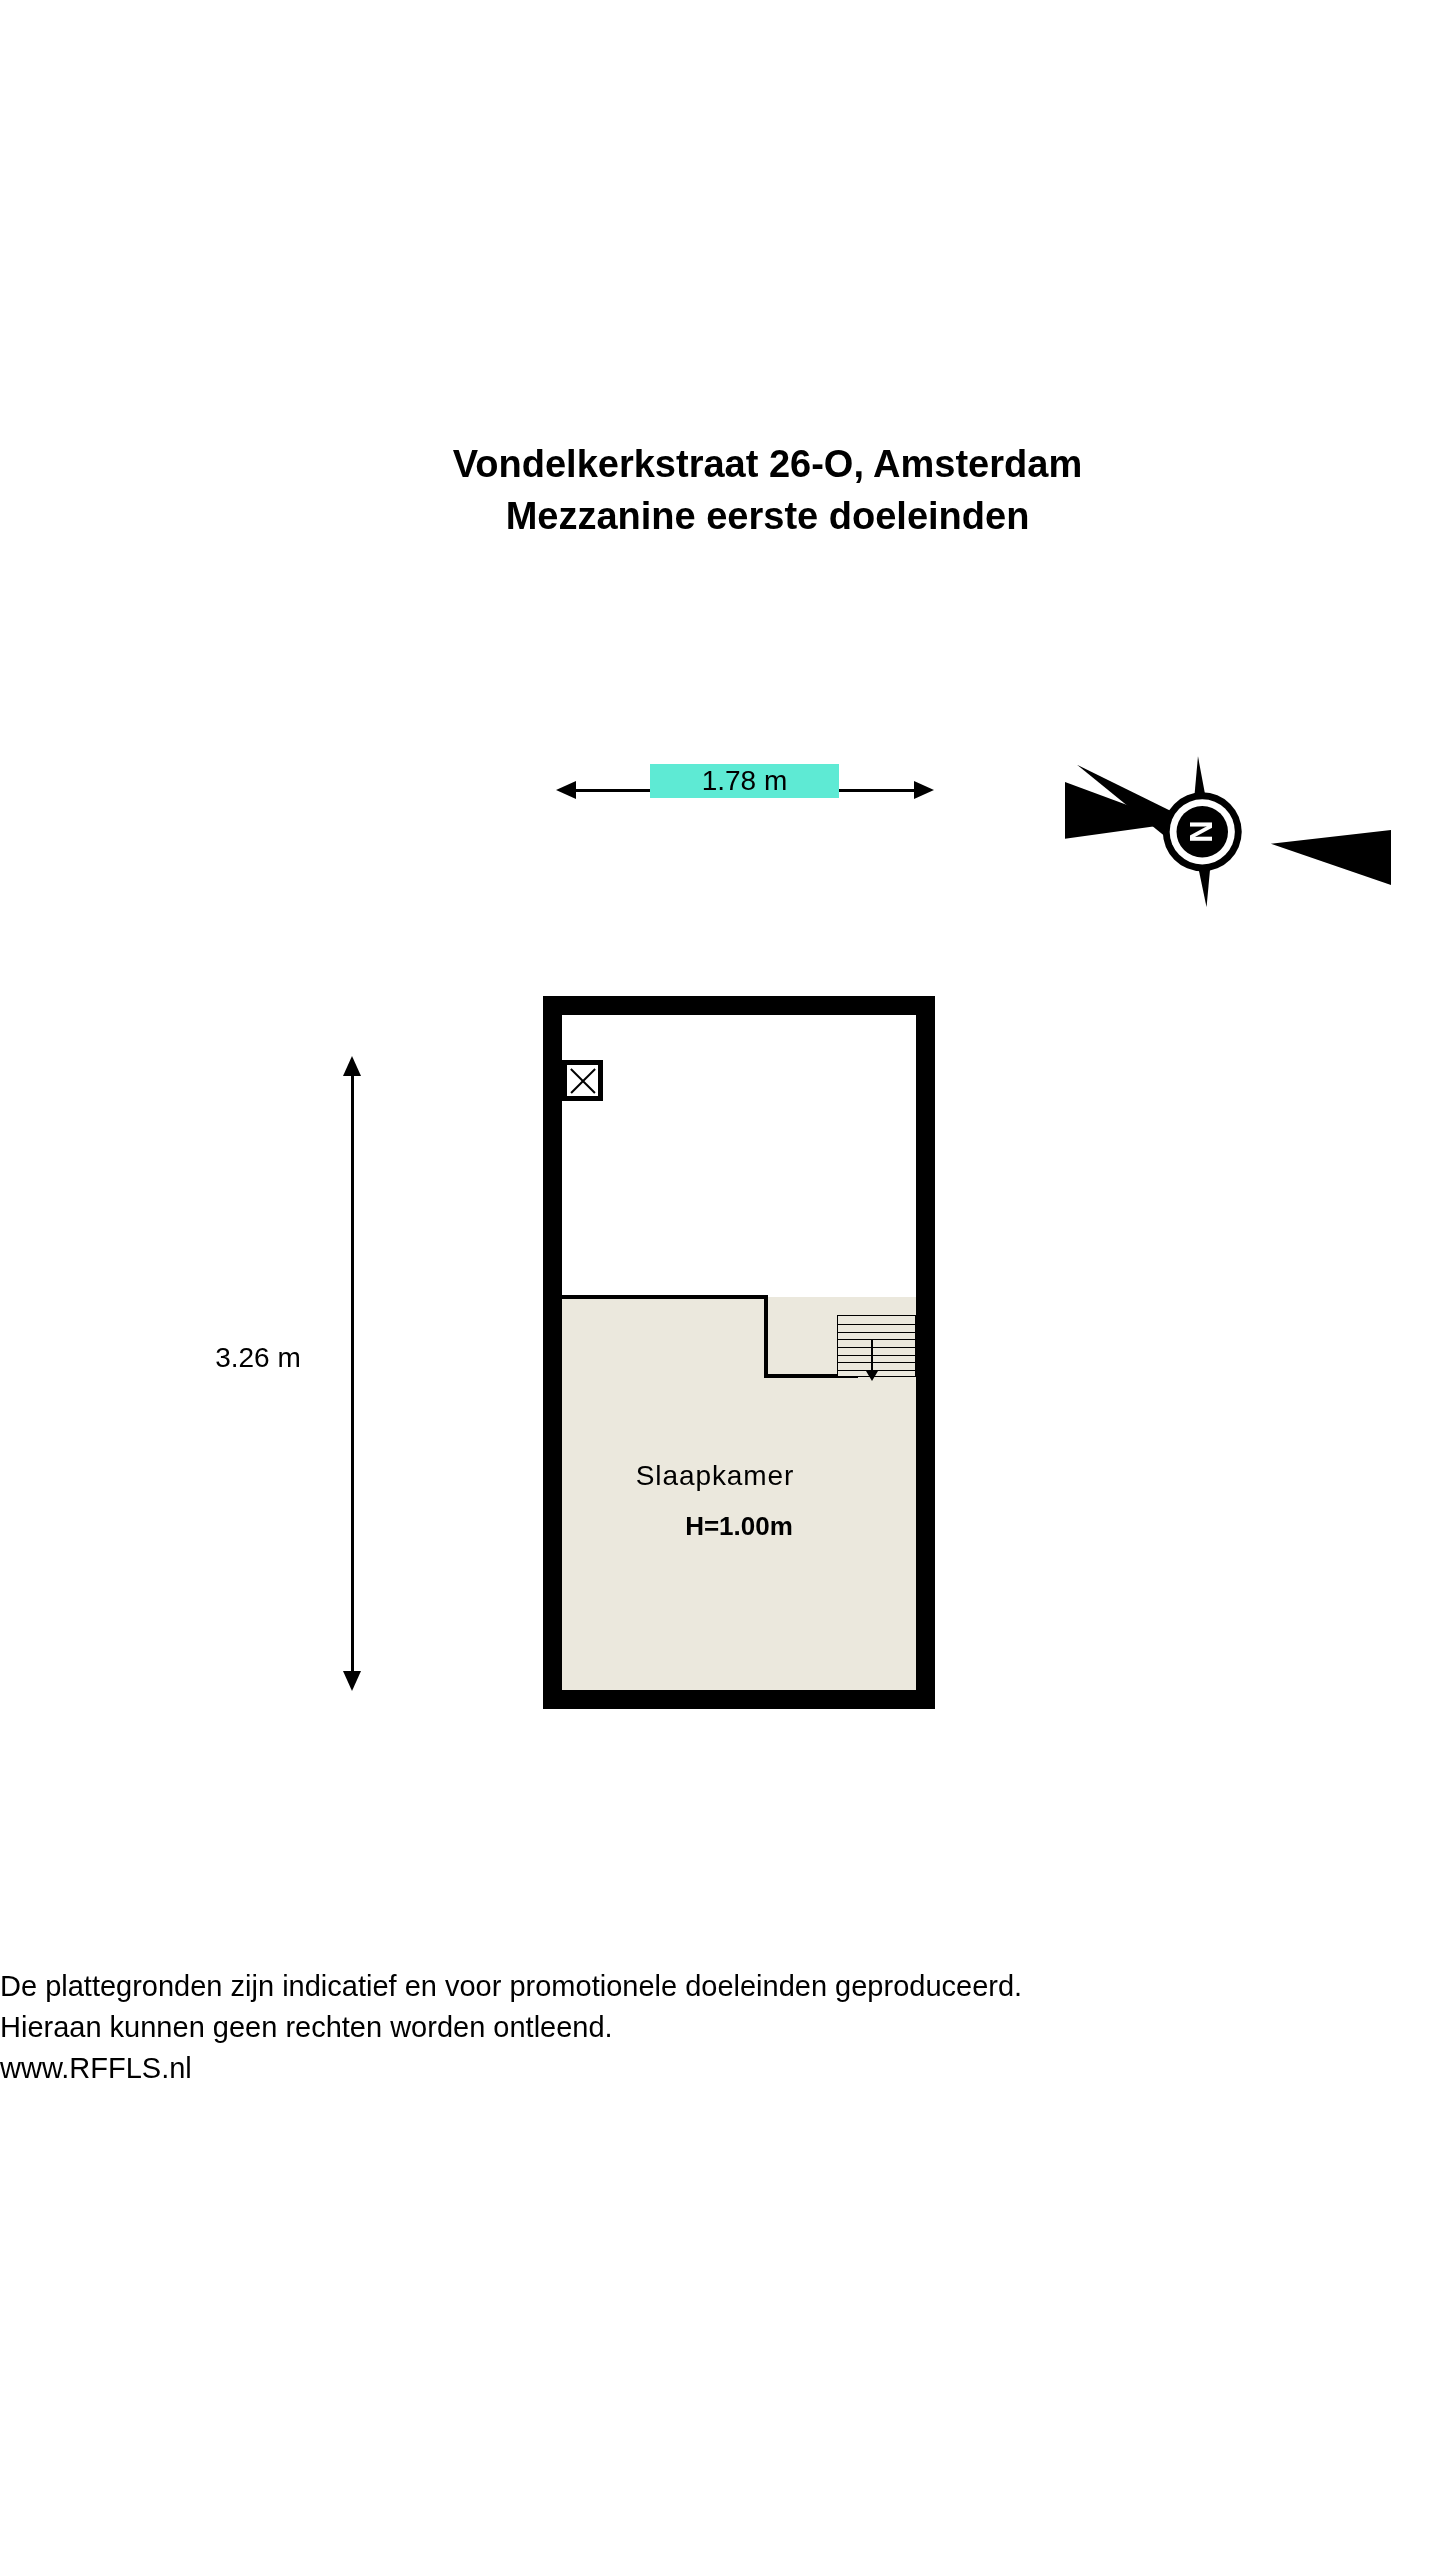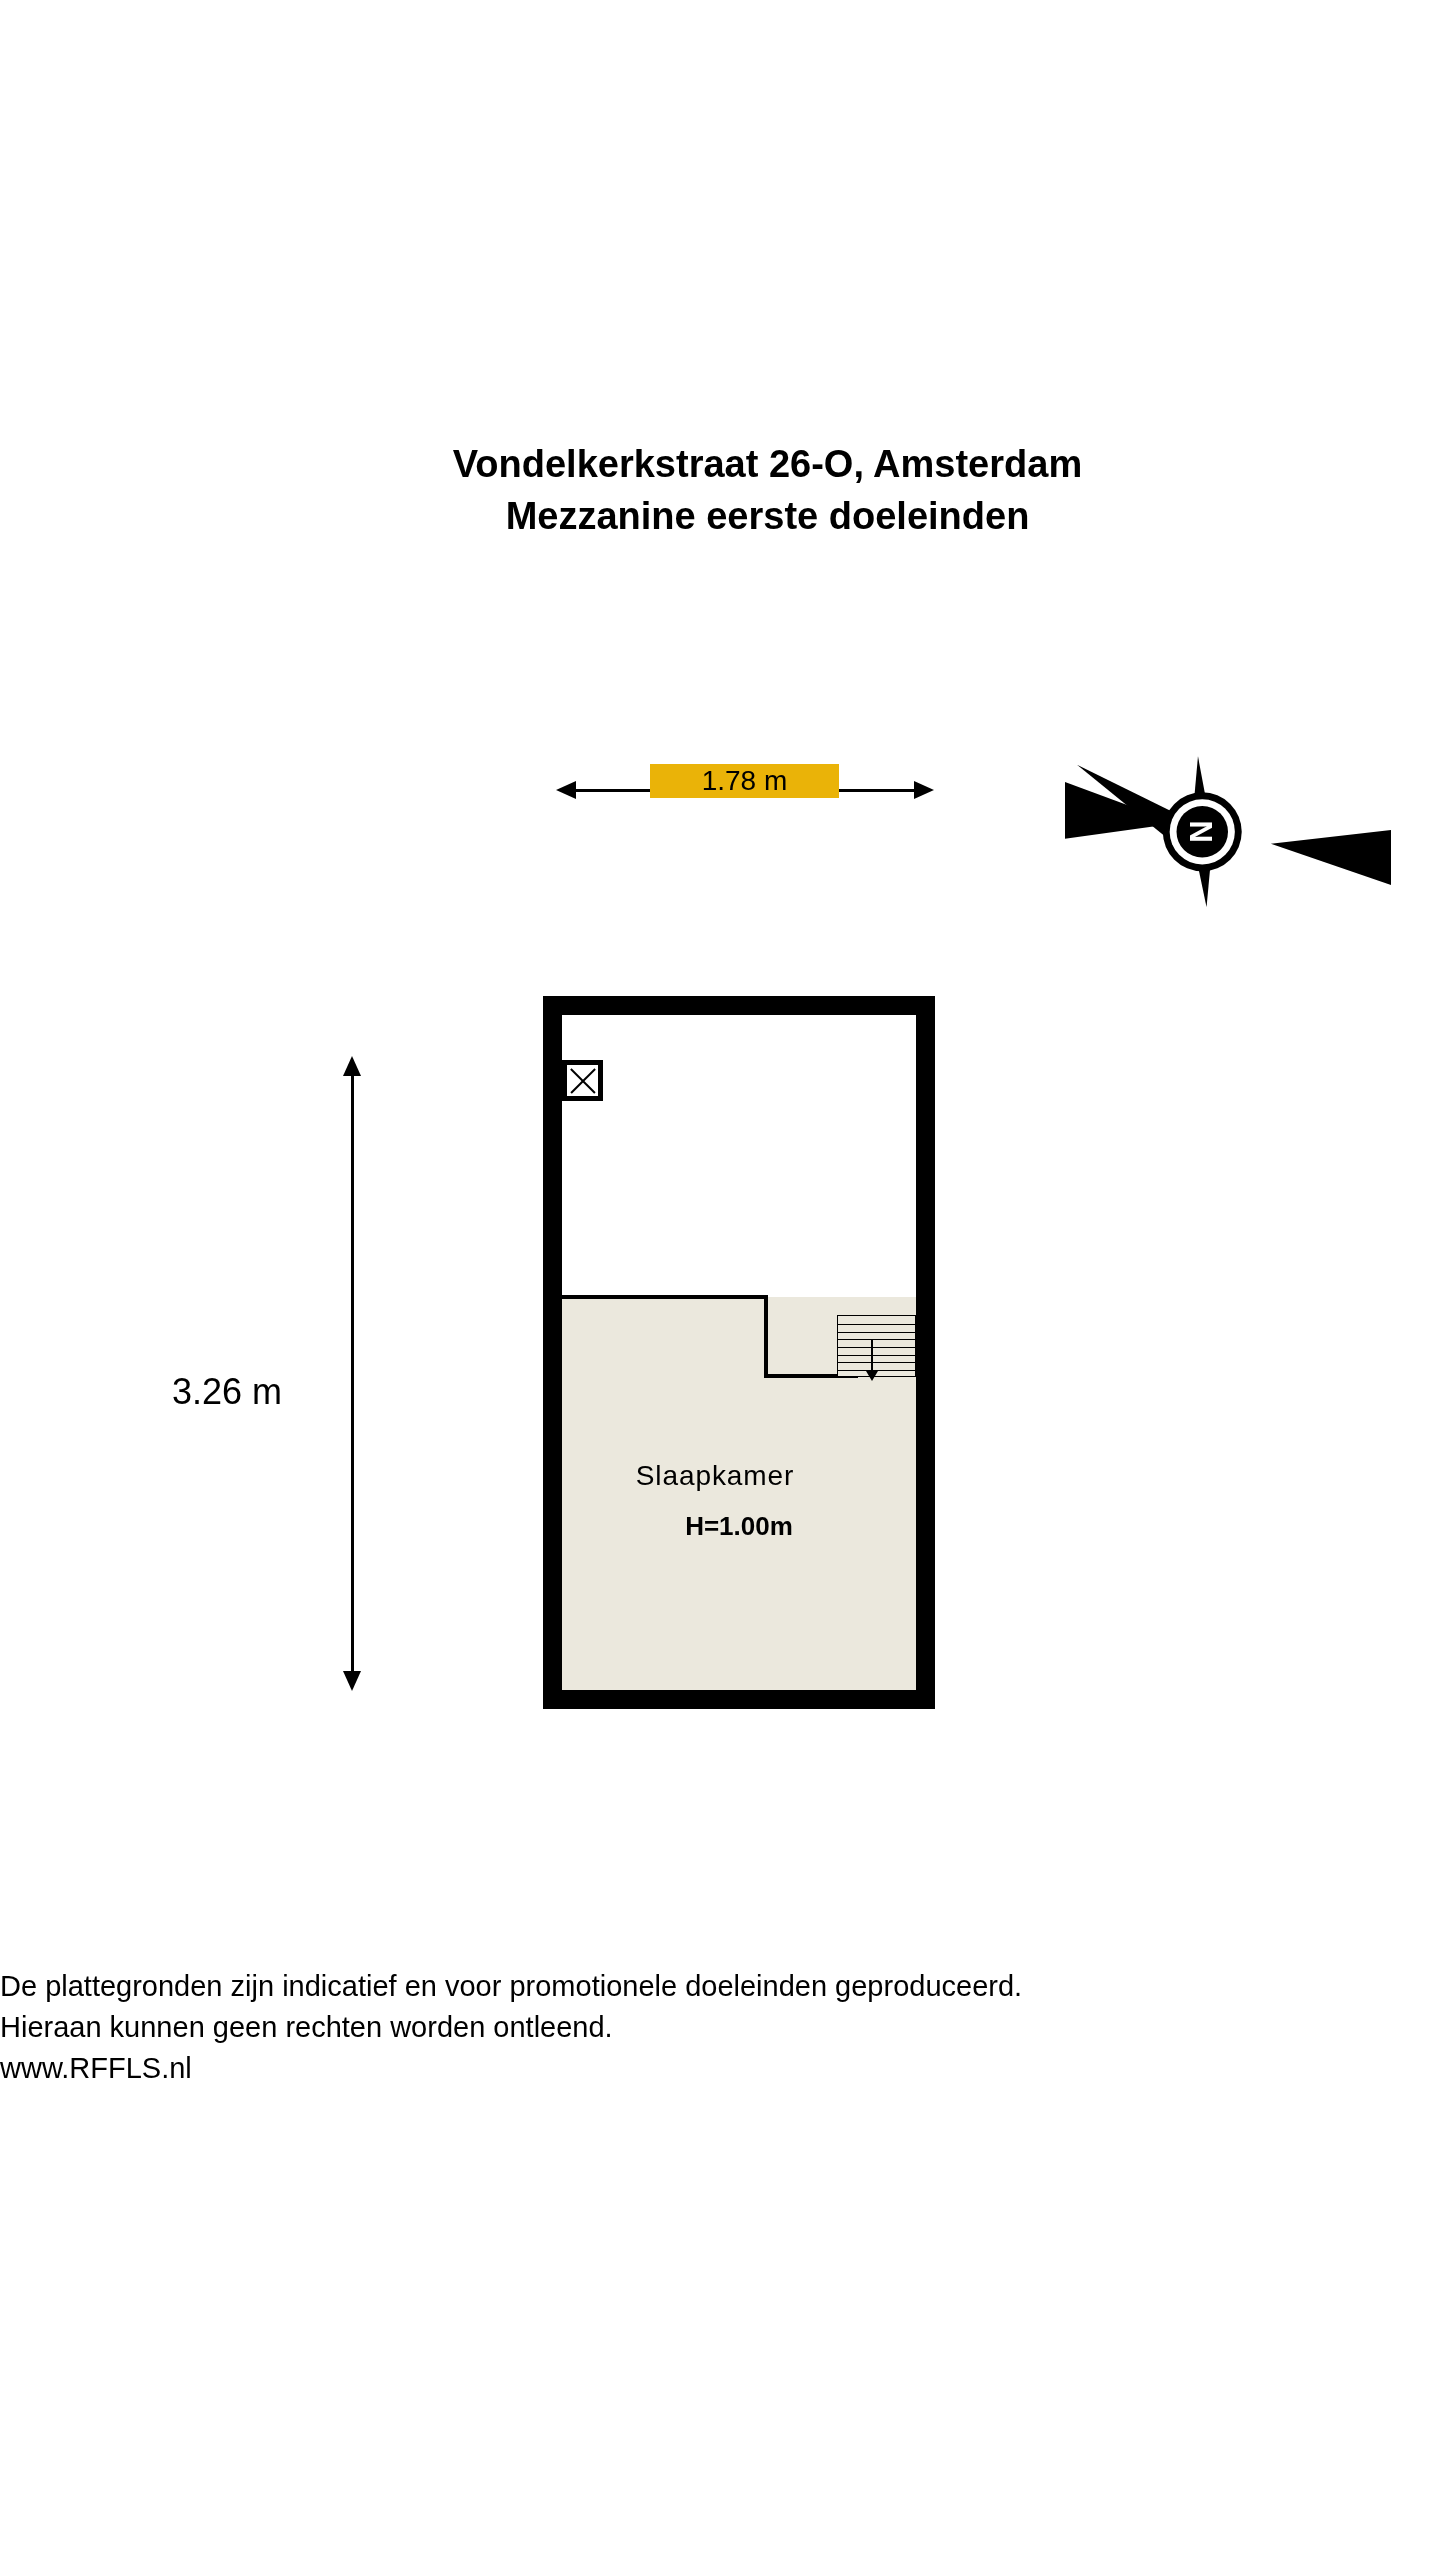--- a/index.html
+++ b/index.html
@@ -82,21 +82,21 @@
     border-bottom: 9.4px solid transparent;
     border-left: 20.6px solid #000;
   }
   #dim-width-label-wrap {
     position: absolute;
     left: 94px;
     top: -8.6px;
     width: 189px;
     text-align: center;
     font-size: 28px;
-    background: #eab308;
+    background: #5eead4;
     line-height: 34px;
   }
 
   
   #dim-height {
     position: absolute;
     left: 335px;
     top: 1056px;
     width: 34px;
     height: 635px;
@@ -127,25 +127,24 @@
     height: 0;
     border-left: 9.4px solid transparent;
     border-right: 9.4px solid transparent;
     border-top: 20.6px solid #000;
   }
   #dim-height-label {
     position: absolute;
     left: -163px;
     top: 283px;
     width: 172px;
-    text-align: left;
-    font-size: 36px;
+    text-align: center;
+    font-size: 28px;
     background: #fff;
     line-height: 38px;
-    margin-top: 34px;
   }
 
   
   #compass {
     position: absolute;
     left: 1065px;
     top: 756px;
     width: 326px;
     height: 155px;
   }

